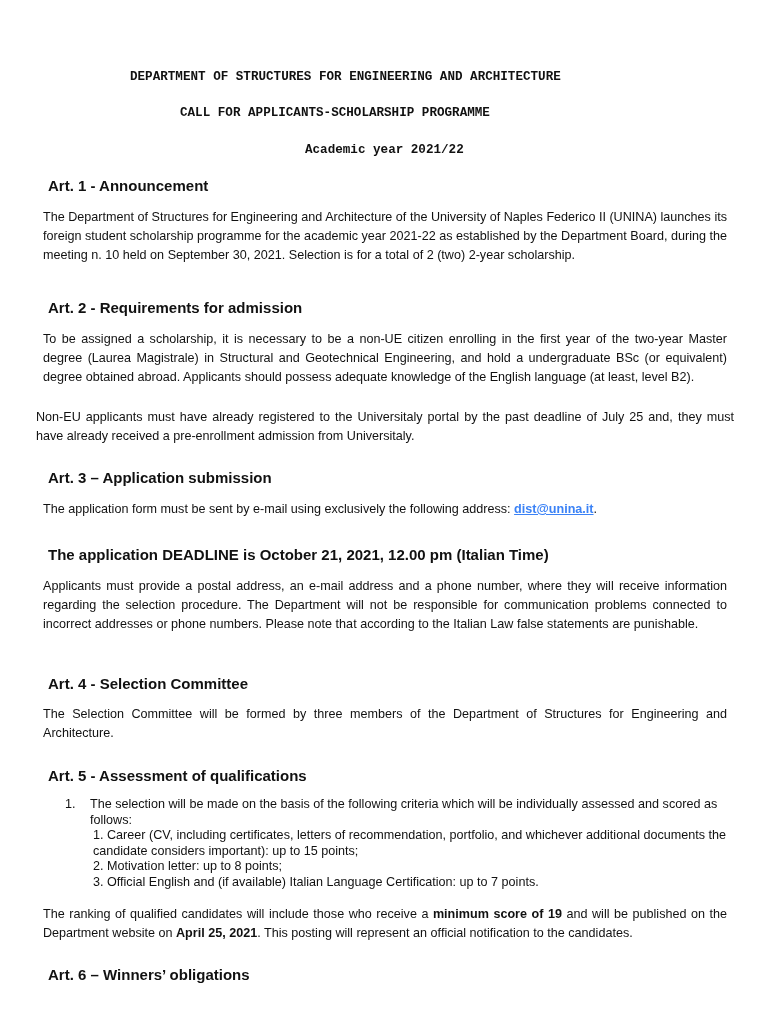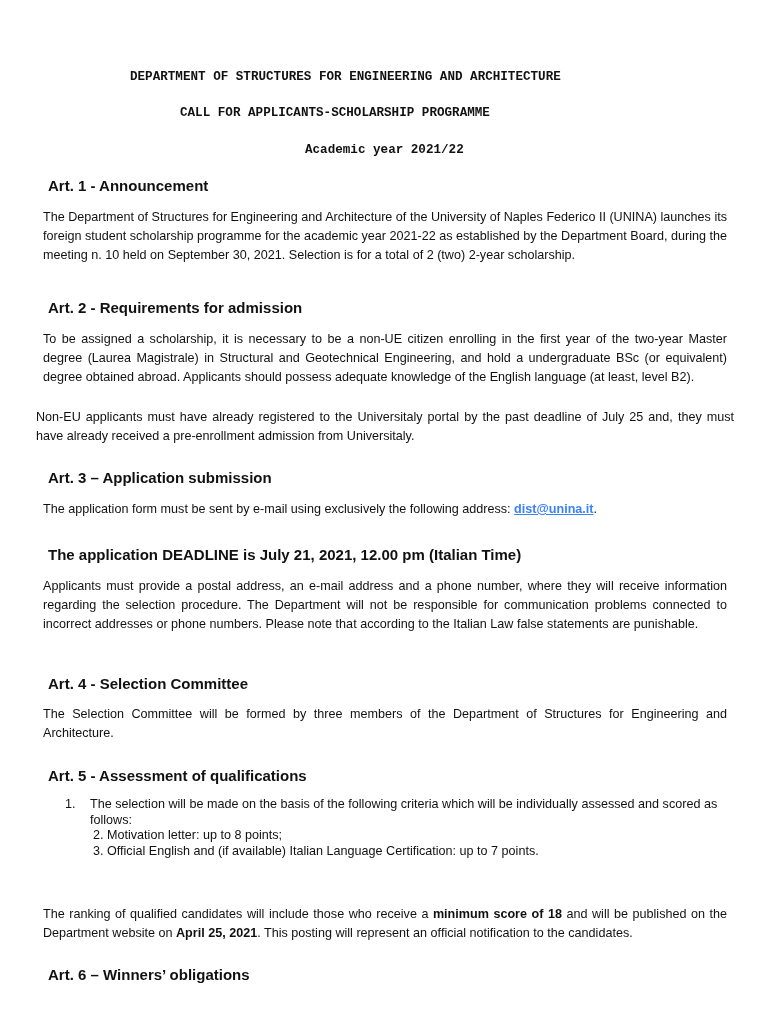--- a/index.html
+++ b/index.html
@@ -39,34 +39,35 @@
   <div class="para" style="top:208px;">The Department of Structures for Engineering and Architecture of the University of Naples Federico II (UNINA) launches its foreign student scholarship programme for the academic year 2021-22 as established by the Department Board, during the meeting n. 10 held on September 30, 2021. Selection is for a total of 2 (two) 2-year scholarship.</div>
 
   <div class="abs heading" style="top:299px;">Art. 2 - Requirements for admission</div>
   <div class="para" style="top:330px;">To be assigned a scholarship, it is necessary to be a non-UE citizen enrolling in the first year of the two-year Master degree (Laurea Magistrale) in Structural and Geotechnical Engineering, and hold a undergraduate BSc (or equivalent) degree obtained abroad. Applicants should possess adequate knowledge of the English language (at least, level B2).</div>
   <div class="para wide" style="top:408px;">Non-EU applicants must have already registered to the Universitaly portal by the past deadline of July 25 and, they must have already received a pre-enrollment admission from Universitaly.</div>
 
   <div class="abs heading" style="top:469px;">Art. 3 – Application submission</div>
   <div class="para" style="top:500px;">
     <span>The application form must be sent by e-mail using exclusively the following address: </span><a class="link">dist@unina.it</a><span>.</span>
   </div>
-  <div class="abs heading" style="top:546px;">The application DEADLINE is July 21, 2021, 12.00 pm (Italian Time)</div>
+  <div class="abs heading" style="top:546px;">The application DEADLINE is October 21, 2021, 12.00 pm (Italian Time)</div>
   <div class="para" style="top:577px;">Applicants must provide a postal address, an e-mail address and a phone number, where they will receive information regarding the selection procedure. The Department will not be responsible for communication problems connected to incorrect addresses or phone numbers. Please note that according to the Italian Law false statements are punishable.</div>
 
   <div class="abs heading" style="top:675px;">Art. 4 - Selection Committee</div>
   <div class="para" style="top:705px;">The Selection Committee will be formed by three members of the Department of Structures for Engineering and Architecture.</div>
 
   <div class="abs heading" style="top:767px;">Art. 5 - Assessment of qualifications</div>
   <div class="list" style="top:797px;">
     <span class="num">1.</span>
     <div class="body">
       <div>The selection will be made on the basis of the following criteria which will be individually assessed and scored as follows:</div>
+      <div class="sub">1. Career (CV, including certificates, letters of recommendation, portfolio, and whichever additional documents the candidate considers important): up to 15 points;</div>
       <div class="sub">2. Motivation letter: up to 8 points;</div>
       <div class="sub">3. Official English and (if available) Italian Language Certification: up to 7 points.</div>
     </div>
   </div>
   <div class="para" style="top:905px;">
-    <span>The ranking of qualified candidates will include those who receive a </span><span class="b">minimum score of 18</span><span> and will be published on the Department website on </span><span class="b">April 25, 2021</span><span>. This posting will represent an official notification to the candidates.</span>
+    <span>The ranking of qualified candidates will include those who receive a </span><span class="b">minimum score of 19</span><span> and will be published on the Department website on </span><span class="b">April 25, 2021</span><span>. This posting will represent an official notification to the candidates.</span>
   </div>
 
   <div class="abs heading" style="top:966px;">Art. 6 – Winners’ obligations</div>
 
 </div>
 
 </body></html>

